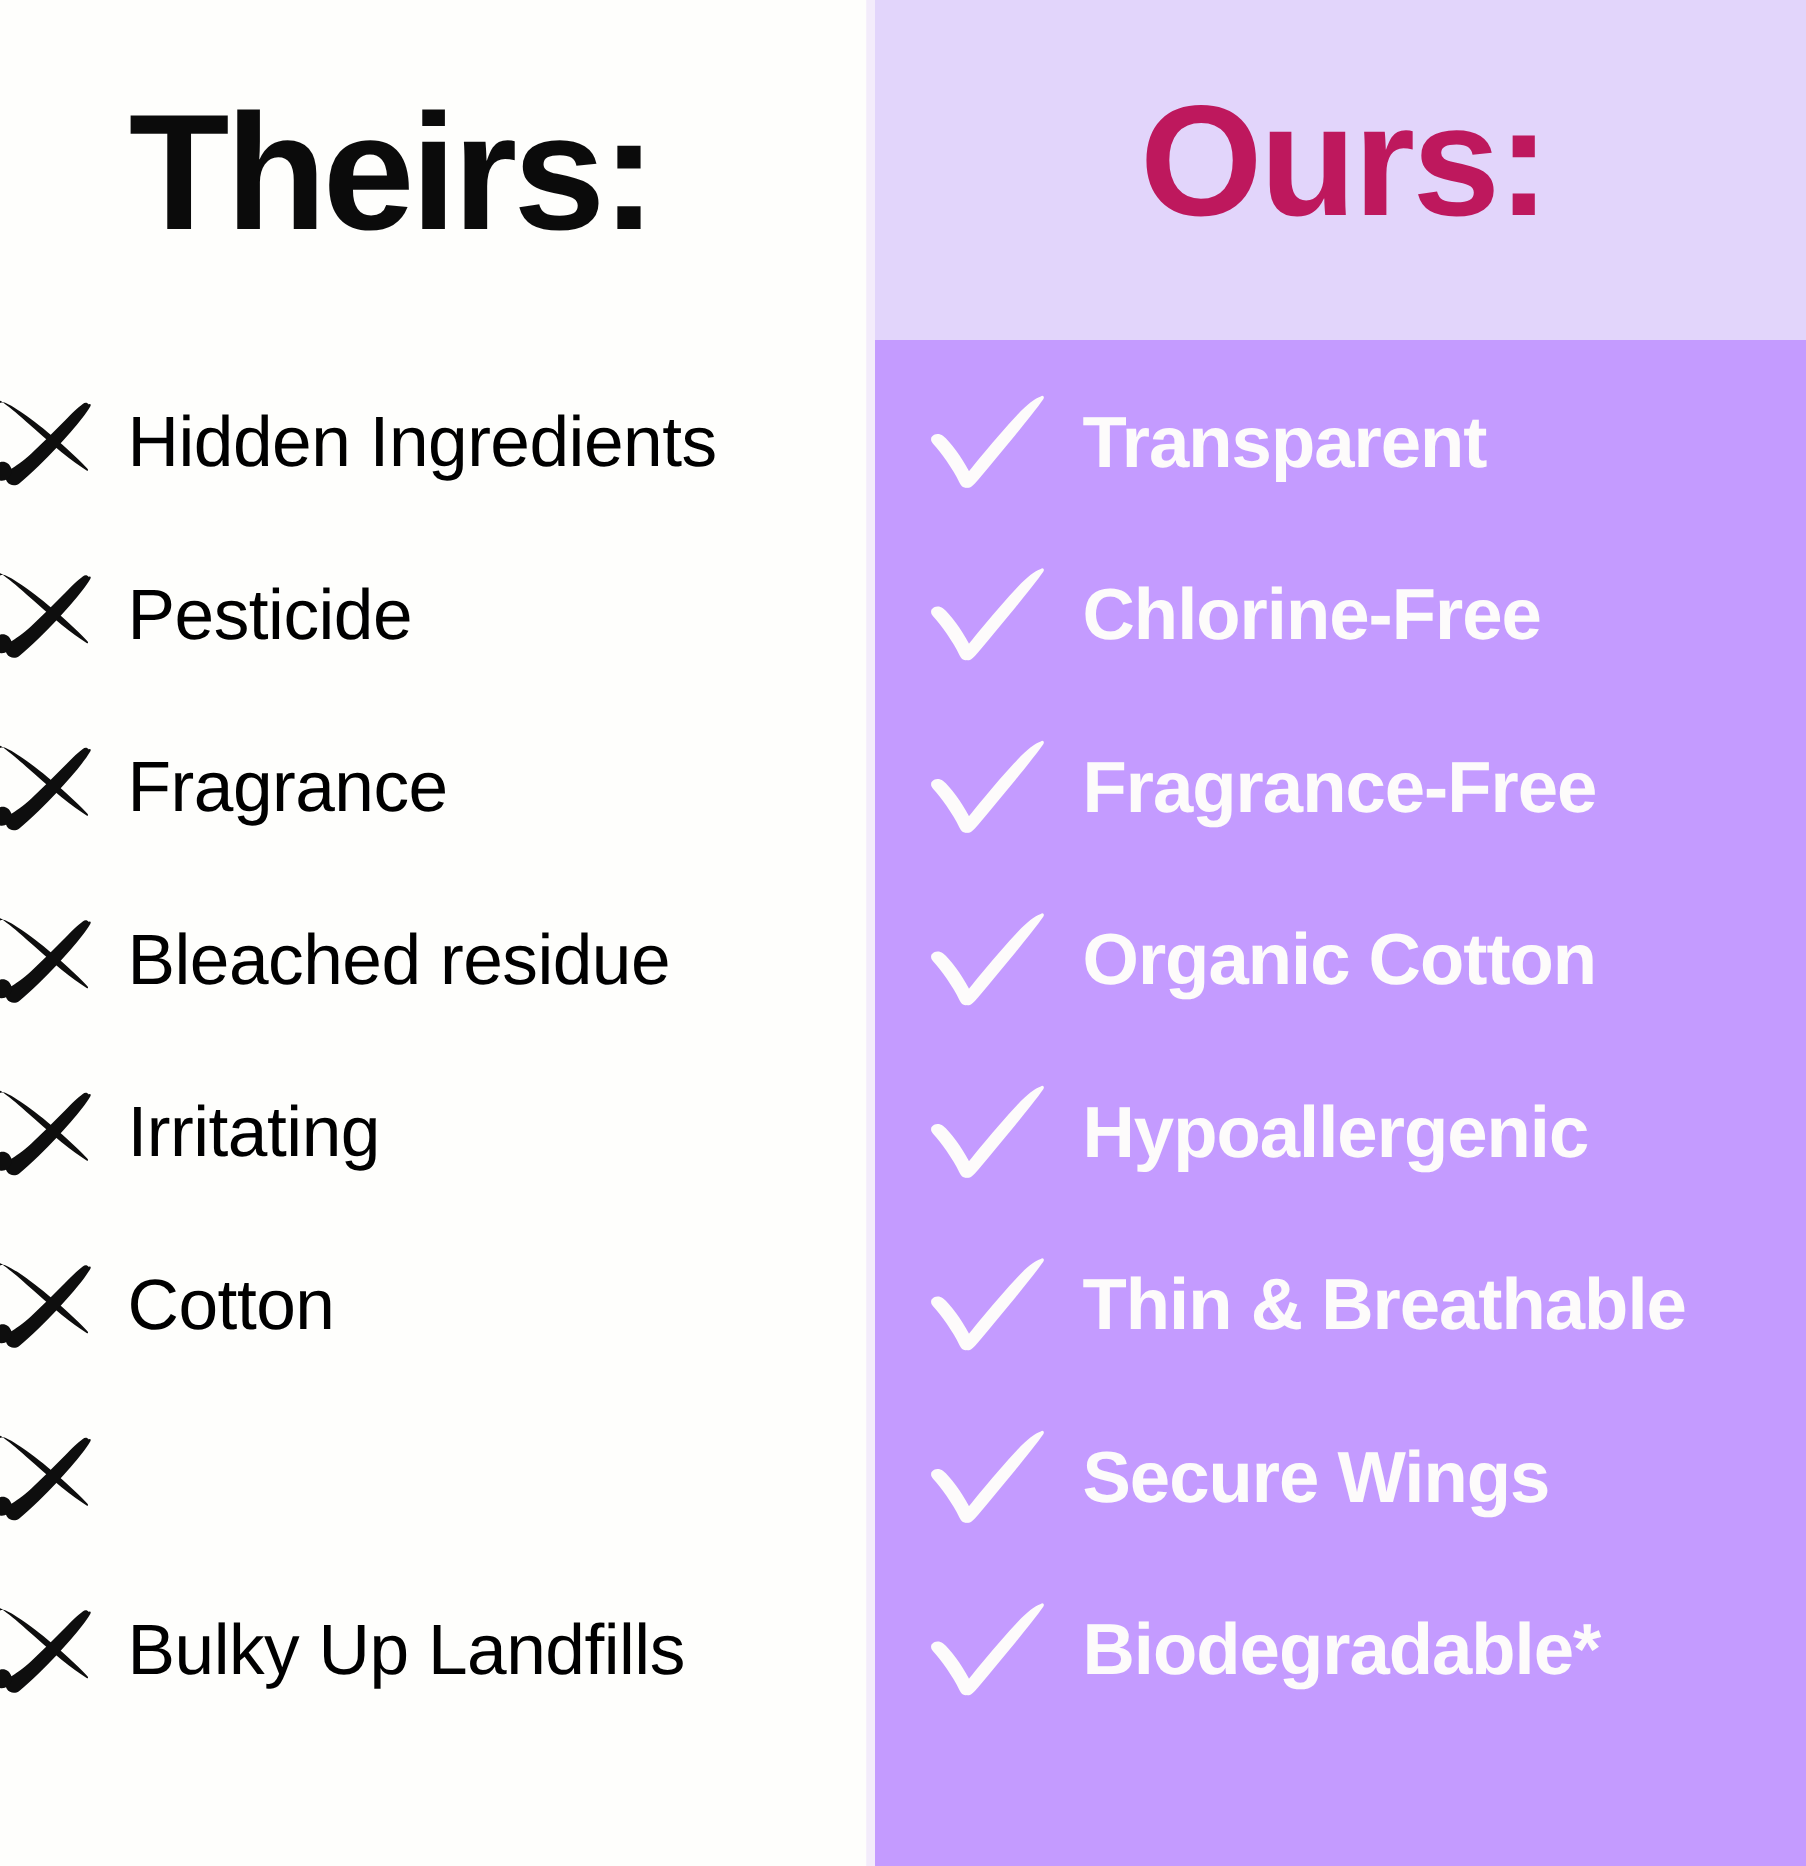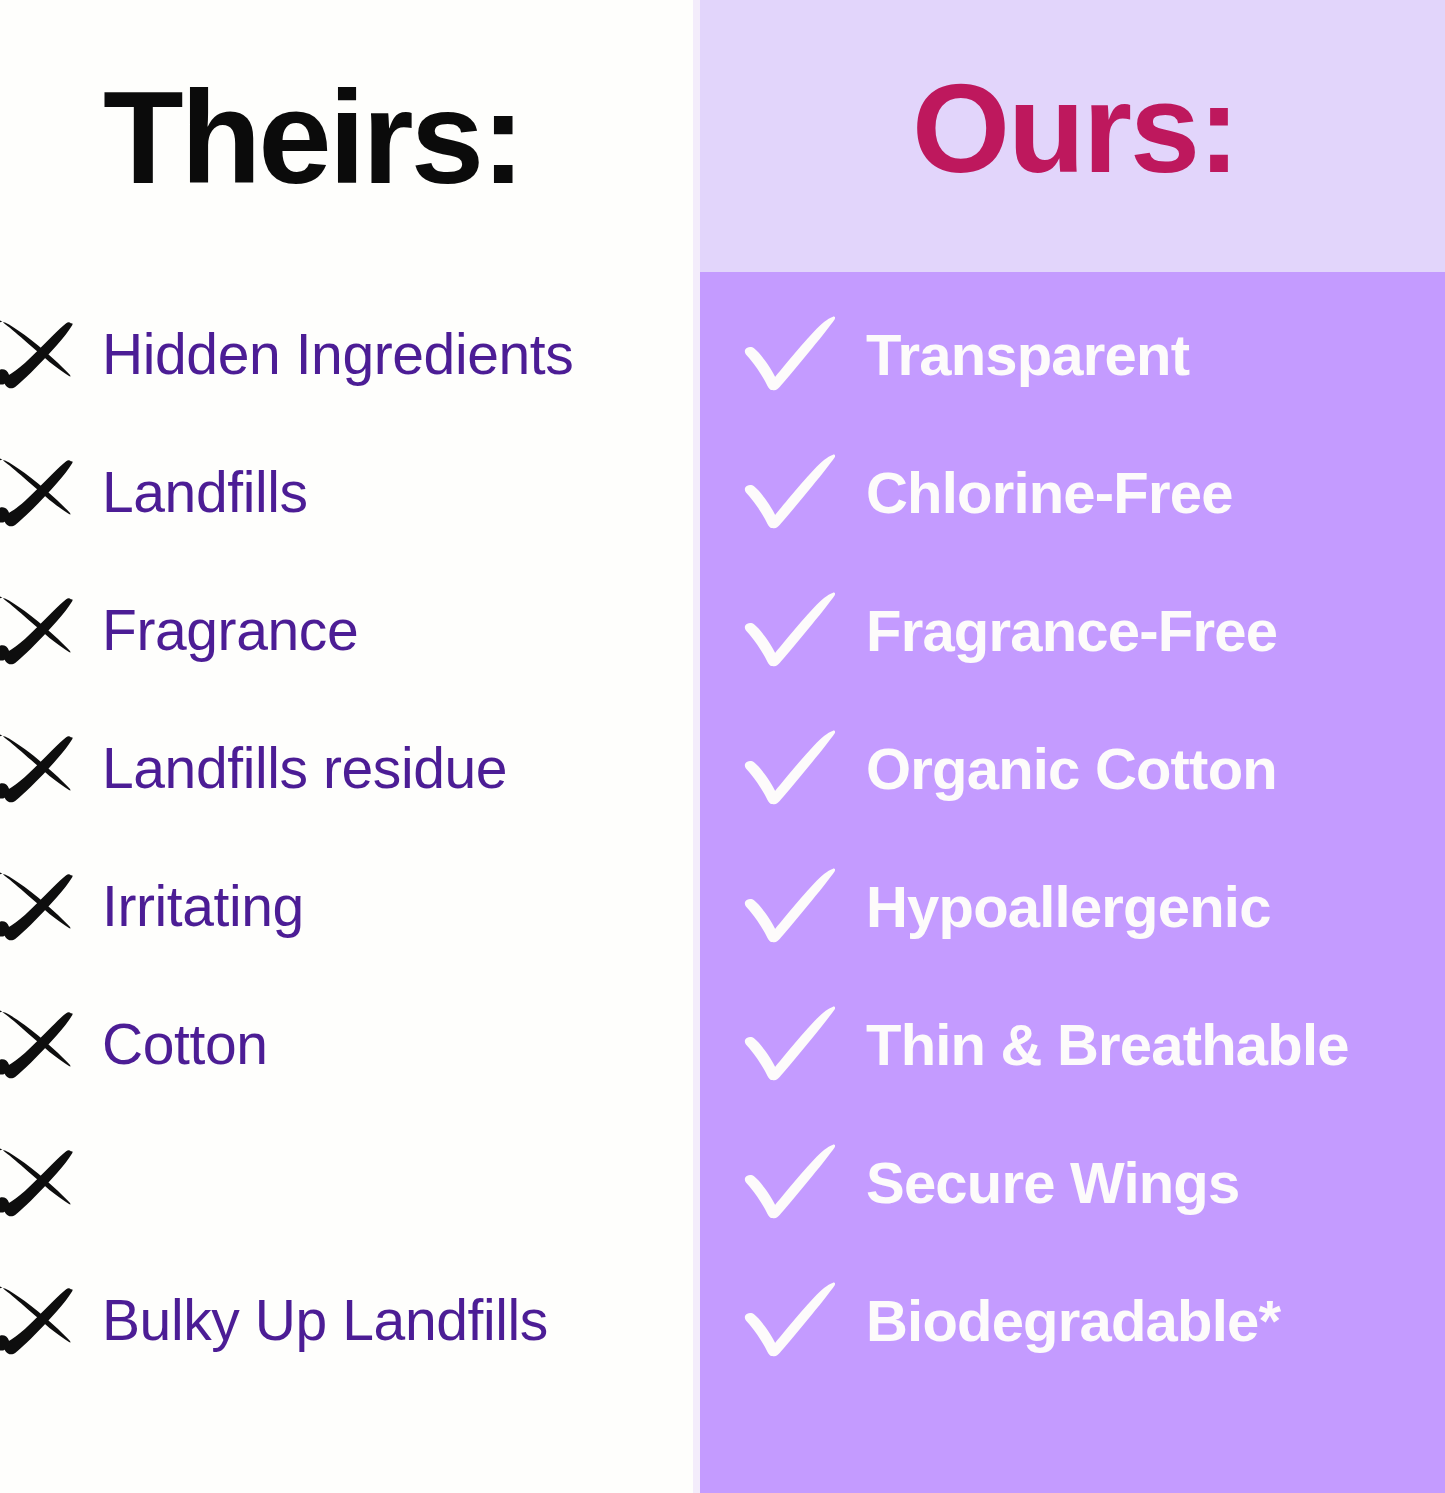--- a/index.html
+++ b/index.html
@@ -130,21 +130,21 @@
 
   .label-left {
     position: absolute;
     left: 102px;
     top: 50%;
     transform: translateY(-50%);
     font-family: "Liberation Sans", sans-serif;
     font-size: 57px;
     font-weight: 400;
     letter-spacing: -0.4px;
-    color: #4c1d95;
+    color: #000000;
     line-height: 1.05;
     white-space: nowrap;
   }
   .label-right {
     position: absolute;
     left: 166px;
     top: 50%;
     transform: translateY(-50%);
     font-family: "Liberation Sans", sans-serif;
     font-size: 58px;
@@ -177,37 +177,37 @@
             <path fill="#0E0E0E" d="M5.0 52.7c4.2-2.8 9.3-1.0 10.9 3.7 1.4 4.1-0.9 8.5-5.0 9.8-4.4 1.4-9.0-1.2-10.0-5.7-0.8-3.4 0.8-6.5 4.1-7.8z"></path>
           </svg></span>
         <span class="label-left">Hidden Ingredients</span>
       </div>
       <div class="row-left" style="top: 445px;">
         <span class="icon-x"><svg viewBox="0 0 82 74" width="82" height="74" xmlns="http://www.w3.org/2000/svg">
             <path fill="#0E0E0E" d="M3.4 8.2c1.3-3.6 5.2-5.3 8.6-3.7 5.0 2.3 11.6 6.6 19.7 12.6 8.4 6.2 17.9 14.0 28.6 23.6 6.6 5.9 12.0 11.2 16.3 15.9 1.4 1.5 1.1 2.6-0.6 1.5-5.2-3.3-11.7-8.0-19.5-14.1C46.2 35.1 36.2 26.6 28.0 19.3 19.8 12.0 13.1 6.6 8.3 3.2c-3.0-2.1-5.9-0.1-4.9 5z"></path>
             <path fill="#0E0E0E" d="M78.1 5.6c1.2-0.9 2.0 0.1 1.1 1.6-3.3 5.5-8.5 12.3-15.6 20.4-7.6 8.7-16.2 17.8-25.5 27.0-6.1 6.0-11.4 10.8-15.9 14.3-3.1 2.4-7.6 1.6-9.7-1.7-2.2-3.4-1.0-7.9 2.6-9.8 4.5-2.4 10.1-6.6 16.8-12.5C41.4 36.0 50.6 27.0 58.6 18.8c6.1-6.2 10.9-10.9 14.6-13.6 1.8-1.3 3.4-1.4 4.9 0.4z"></path>
             <path fill="#0E0E0E" d="M5.0 52.7c4.2-2.8 9.3-1.0 10.9 3.7 1.4 4.1-0.9 8.5-5.0 9.8-4.4 1.4-9.0-1.2-10.0-5.7-0.8-3.4 0.8-6.5 4.1-7.8z"></path>
           </svg></span>
-        <span class="label-left">Landfills</span>
+        <span class="label-left">Pesticide</span>
       </div>
       <div class="row-left" style="top: 583px;">
         <span class="icon-x"><svg viewBox="0 0 82 74" width="82" height="74" xmlns="http://www.w3.org/2000/svg">
             <path fill="#0E0E0E" d="M3.4 8.2c1.3-3.6 5.2-5.3 8.6-3.7 5.0 2.3 11.6 6.6 19.7 12.6 8.4 6.2 17.9 14.0 28.6 23.6 6.6 5.9 12.0 11.2 16.3 15.9 1.4 1.5 1.1 2.6-0.6 1.5-5.2-3.3-11.7-8.0-19.5-14.1C46.2 35.1 36.2 26.6 28.0 19.3 19.8 12.0 13.1 6.6 8.3 3.2c-3.0-2.1-5.9-0.1-4.9 5z"></path>
             <path fill="#0E0E0E" d="M78.1 5.6c1.2-0.9 2.0 0.1 1.1 1.6-3.3 5.5-8.5 12.3-15.6 20.4-7.6 8.7-16.2 17.8-25.5 27.0-6.1 6.0-11.4 10.8-15.9 14.3-3.1 2.4-7.6 1.6-9.7-1.7-2.2-3.4-1.0-7.9 2.6-9.8 4.5-2.4 10.1-6.6 16.8-12.5C41.4 36.0 50.6 27.0 58.6 18.8c6.1-6.2 10.9-10.9 14.6-13.6 1.8-1.3 3.4-1.4 4.9 0.4z"></path>
             <path fill="#0E0E0E" d="M5.0 52.7c4.2-2.8 9.3-1.0 10.9 3.7 1.4 4.1-0.9 8.5-5.0 9.8-4.4 1.4-9.0-1.2-10.0-5.7-0.8-3.4 0.8-6.5 4.1-7.8z"></path>
           </svg></span>
         <span class="label-left">Fragrance</span>
       </div>
       <div class="row-left" style="top: 721px;">
         <span class="icon-x"><svg viewBox="0 0 82 74" width="82" height="74" xmlns="http://www.w3.org/2000/svg">
             <path fill="#0E0E0E" d="M3.4 8.2c1.3-3.6 5.2-5.3 8.6-3.7 5.0 2.3 11.6 6.6 19.7 12.6 8.4 6.2 17.9 14.0 28.6 23.6 6.6 5.9 12.0 11.2 16.3 15.9 1.4 1.5 1.1 2.6-0.6 1.5-5.2-3.3-11.7-8.0-19.5-14.1C46.2 35.1 36.2 26.6 28.0 19.3 19.8 12.0 13.1 6.6 8.3 3.2c-3.0-2.1-5.9-0.1-4.9 5z"></path>
             <path fill="#0E0E0E" d="M78.1 5.6c1.2-0.9 2.0 0.1 1.1 1.6-3.3 5.5-8.5 12.3-15.6 20.4-7.6 8.7-16.2 17.8-25.5 27.0-6.1 6.0-11.4 10.8-15.9 14.3-3.1 2.4-7.6 1.6-9.7-1.7-2.2-3.4-1.0-7.9 2.6-9.8 4.5-2.4 10.1-6.6 16.8-12.5C41.4 36.0 50.6 27.0 58.6 18.8c6.1-6.2 10.9-10.9 14.6-13.6 1.8-1.3 3.4-1.4 4.9 0.4z"></path>
             <path fill="#0E0E0E" d="M5.0 52.7c4.2-2.8 9.3-1.0 10.9 3.7 1.4 4.1-0.9 8.5-5.0 9.8-4.4 1.4-9.0-1.2-10.0-5.7-0.8-3.4 0.8-6.5 4.1-7.8z"></path>
           </svg></span>
-        <span class="label-left">Landfills residue</span>
+        <span class="label-left">Bleached residue</span>
       </div>
       <div class="row-left" style="top: 859px;">
         <span class="icon-x"><svg viewBox="0 0 82 74" width="82" height="74" xmlns="http://www.w3.org/2000/svg">
             <path fill="#0E0E0E" d="M3.4 8.2c1.3-3.6 5.2-5.3 8.6-3.7 5.0 2.3 11.6 6.6 19.7 12.6 8.4 6.2 17.9 14.0 28.6 23.6 6.6 5.9 12.0 11.2 16.3 15.9 1.4 1.5 1.1 2.6-0.6 1.5-5.2-3.3-11.7-8.0-19.5-14.1C46.2 35.1 36.2 26.6 28.0 19.3 19.8 12.0 13.1 6.6 8.3 3.2c-3.0-2.1-5.9-0.1-4.9 5z"></path>
             <path fill="#0E0E0E" d="M78.1 5.6c1.2-0.9 2.0 0.1 1.1 1.6-3.3 5.5-8.5 12.3-15.6 20.4-7.6 8.7-16.2 17.8-25.5 27.0-6.1 6.0-11.4 10.8-15.9 14.3-3.1 2.4-7.6 1.6-9.7-1.7-2.2-3.4-1.0-7.9 2.6-9.8 4.5-2.4 10.1-6.6 16.8-12.5C41.4 36.0 50.6 27.0 58.6 18.8c6.1-6.2 10.9-10.9 14.6-13.6 1.8-1.3 3.4-1.4 4.9 0.4z"></path>
             <path fill="#0E0E0E" d="M5.0 52.7c4.2-2.8 9.3-1.0 10.9 3.7 1.4 4.1-0.9 8.5-5.0 9.8-4.4 1.4-9.0-1.2-10.0-5.7-0.8-3.4 0.8-6.5 4.1-7.8z"></path>
           </svg></span>
         <span class="label-left">Irritating</span>
       </div>
       <div class="row-left" style="top: 997px;">

